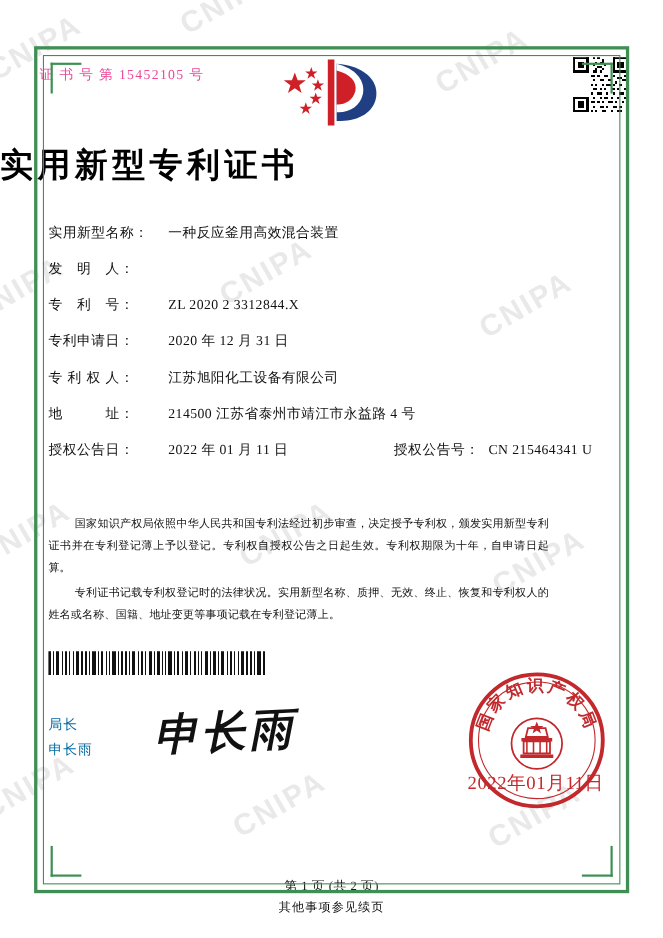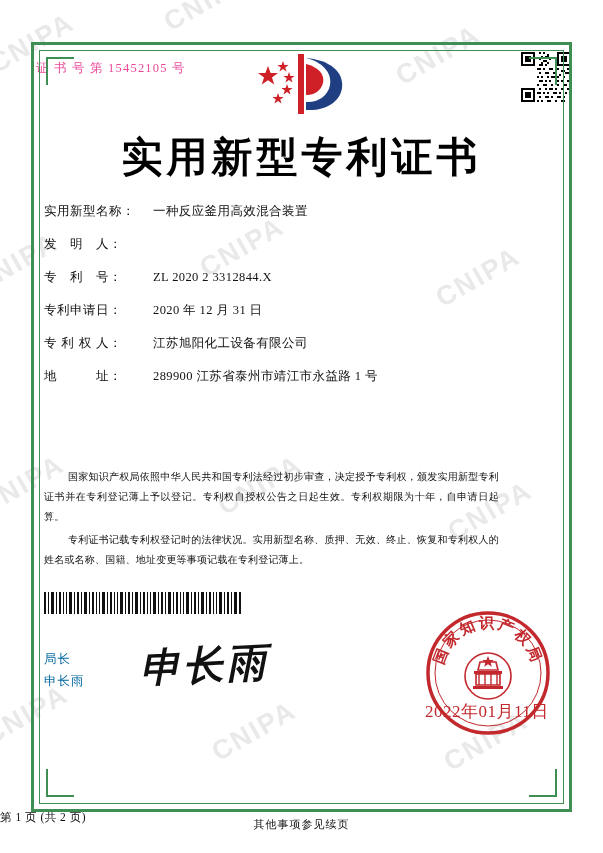--- a/index.html
+++ b/index.html
@@ -92,22 +92,22 @@
     width: 50px;
     height: 50px;
   }
   .qr svg { display:block; }
 
   
   .title {
     position: absolute;
     left: 0; right: 0;
     top: 130px;
-    text-align: center;
-    font-size: 41px;
+    text-align: left;
+    font-size: 30px;
     font-weight: bold;
     letter-spacing: 4px;
     color: #000;
     font-family: Liberation Serif, serif;
   }
 
   
   .fields {
     position: absolute;
     left: 44px;
@@ -219,22 +219,22 @@
     text-align: left;
     font-size: 17px;
     color: #c2282c;
     letter-spacing: 0.5px;
   }
 
   
   .page-no {
     position: absolute;
     left: 0; right: 0;
-    bottom: 28px;
-    text-align: left;
+    bottom: 40px;
+    text-align: center;
     font-size: 11.5px;
     color: #111;
     letter-spacing: 0.5px;
   }
   .note {
     position: absolute;
     left: 0; right: 0;
     top: 817px;
     text-align: center;
     font-size: 11px;
@@ -412,23 +412,29 @@
       <span>人：</span>
     </span>
     <span class="f-value">江苏旭阳化工设备有限公司</span>
   </div>
 
   <div class="field">
     <span class="f-label spread">
       <span>地</span>
       <span>址：</span>
     </span>
-    <span class="f-value">289900 江苏省泰州市靖江市永益路 1 号</span>
-  </div>
-
+    <span class="f-value">214500 江苏省泰州市靖江市永益路 4 号</span>
+  </div>
+
+  <div class="field double">
+    <span class="f-label">授权公告日：</span>
+    <span class="f-value">2022 年 01 月 11 日</span>
+    <span class="f-label2">授权公告号：</span>
+    <span class="f-value2">CN 215464341 U</span>
+  </div>
 </div>
 
 <div class="paras">
   <p>国家知识产权局依照中华人民共和国专利法经过初步审查，决定授予专利权，颁发实用新型专利证书并在专利登记薄上予以登记。专利权自授权公告之日起生效。专利权期限为十年，自申请日起算。</p>
   <p>专利证书记载专利权登记时的法律状况。实用新型名称、质押、无效、终止、恢复和专利权人的姓名或名称、国籍、地址变更等事项记载在专利登记薄上。</p>
 </div>
 
 <div class="barcode">
   <svg viewBox="0 0 200 22" width="200" height="22" shape-rendering="crispEdges">
     <rect width="200" height="22" fill="#fff"></rect>

